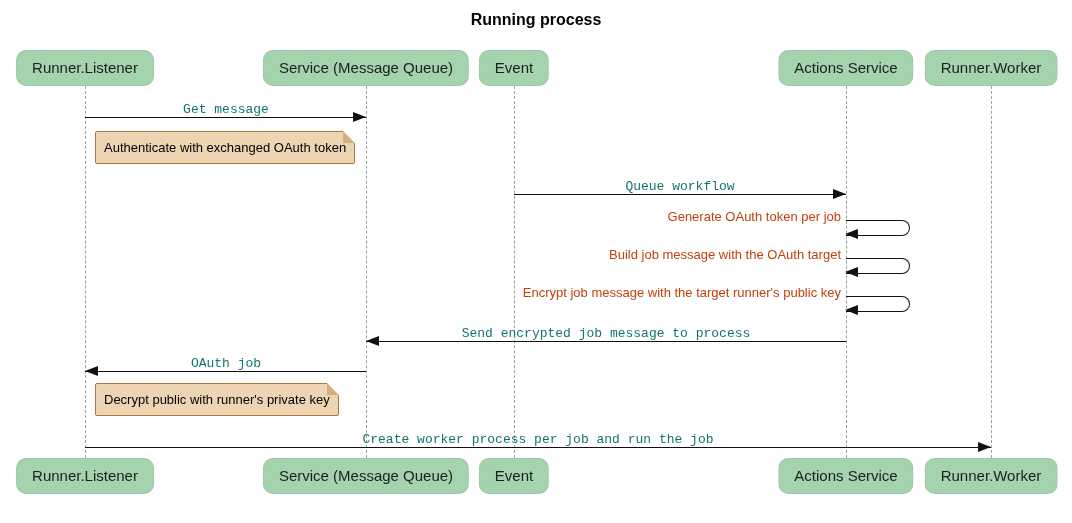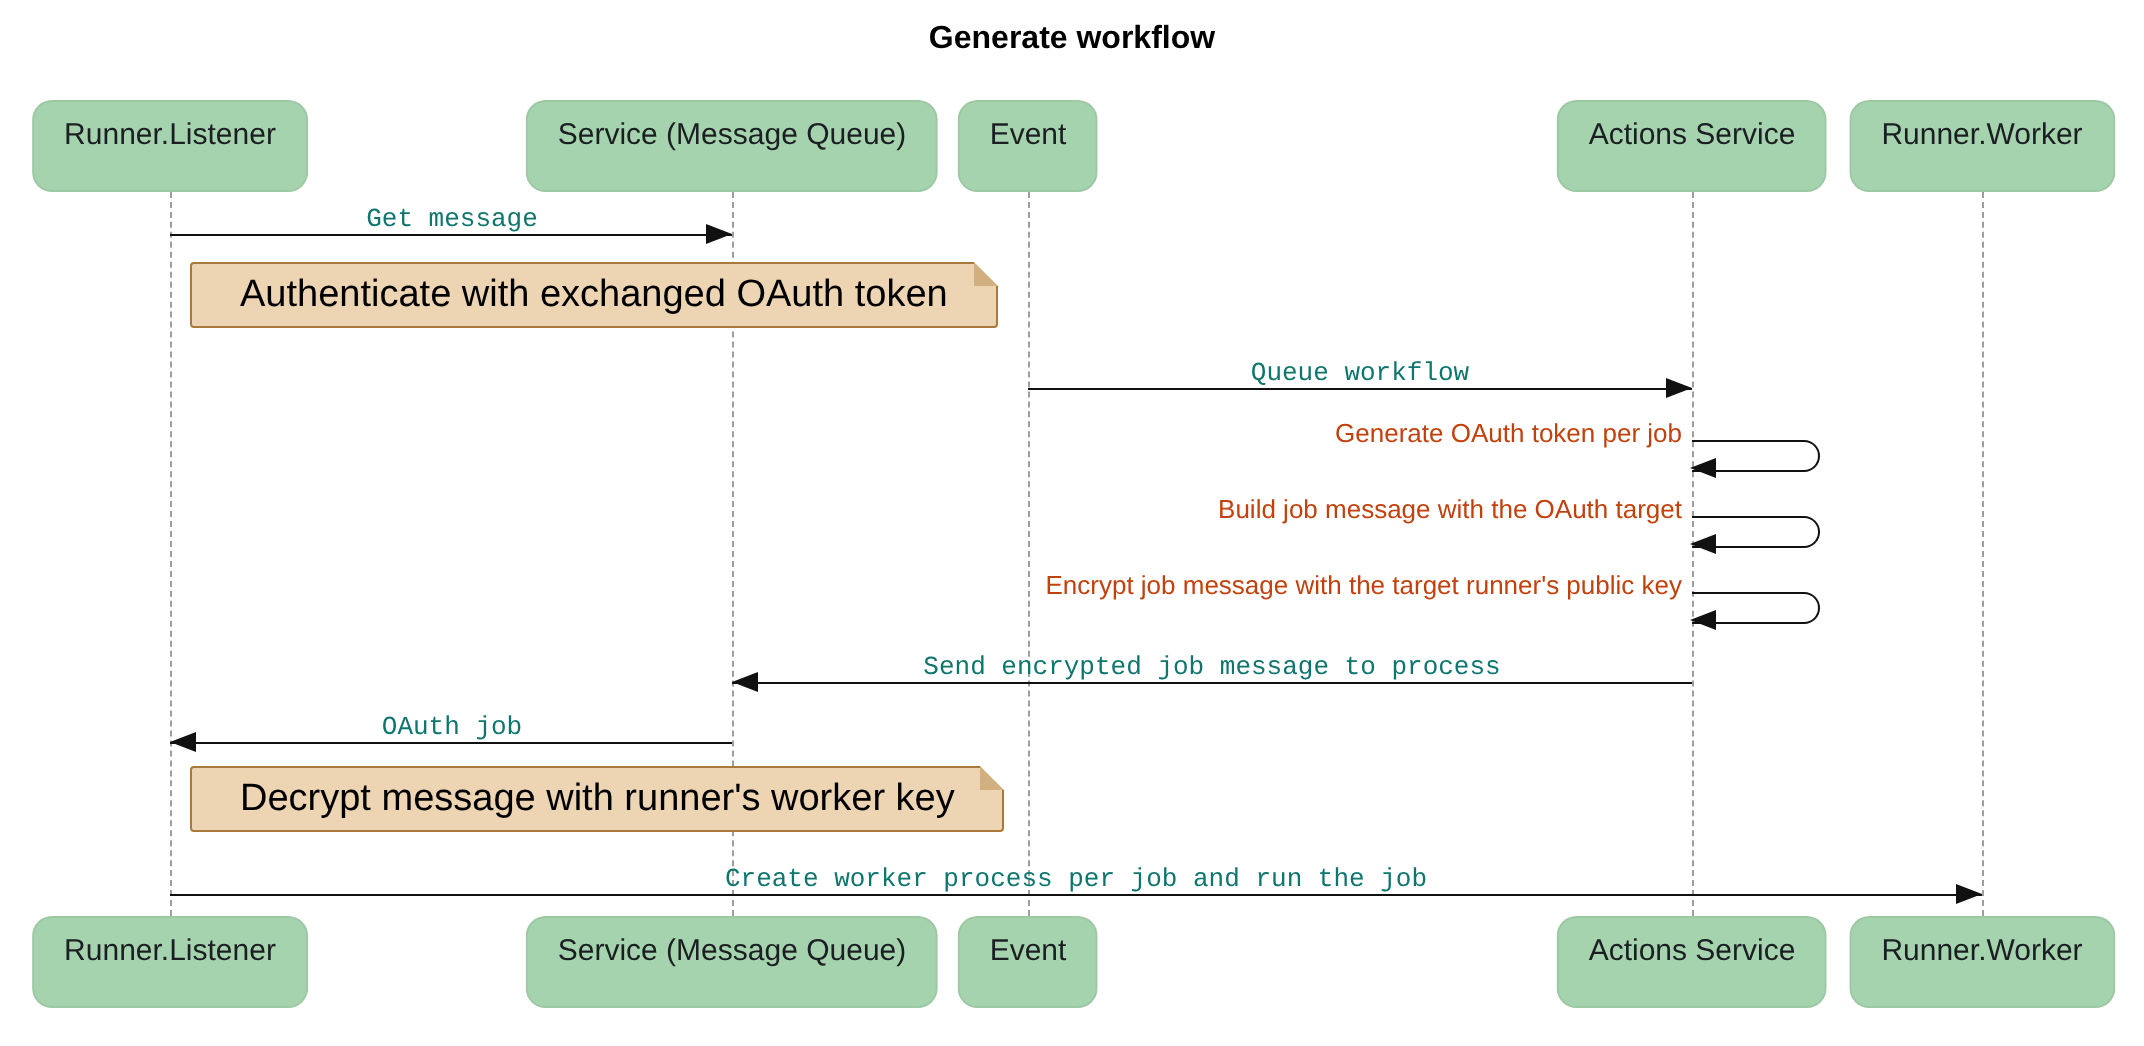--- a/index.html
+++ b/index.html
@@ -13,21 +13,21 @@
     font-size:16px; font-weight:bold; color:#000;
   }
   .lifeline {
     position:absolute; width:0; top:86px; height:372px;
     border-left:1px dashed var(--lifeline,#9e9e9e);
   }
   .actor {
     position:absolute; transform:translateX(-50%);
     background:var(--actor-fill,#A5D3AD);
     border:1px solid rgba(0,0,0,0.05);
-    border-radius:10px; height:46px; line-height:34px; padding:0 15px;
+    border-radius:10px; height:36px; line-height:34px; padding:0 15px;
     font-size:15px; white-space:nowrap; box-sizing:border-box;
     text-align:center; color:var(--actor-text,#1b1f23);
   }
   .msg-line {
     position:absolute; height:0;
     border-top:1.5px solid var(--line,#111);
   }
   .msg-label {
     position:absolute; font-size:13px; line-height:15px; white-space:nowrap;
     transform:translateX(-50%); color:#0f766e;font-family:Liberation Mono, monospace;
@@ -46,35 +46,35 @@
     border-radius:0 10px 10px 0;
   }
   .self-loop .ah {
     left:-1px; bottom:-4px;
     border-right:13px solid var(--line,#111);
     border-top:5px solid transparent; border-bottom:5px solid transparent;
   }
   .note {
     position:absolute; background:var(--note-fill,#EDD4B3);
     border:1px solid var(--note-border,#A8793B);
-    padding:8px 24px; font-size:19px; line-height:15px; white-space:nowrap;
+    padding:8px 8px; font-size:13px; line-height:15px; white-space:nowrap;
     border-radius:2px; color:#000;
   }
   .note::before {
     content:""; position:absolute; top:-1px; right:-1px;
     border-style:solid; border-width:0 12px 12px 0;
     border-color:#ffffff #ffffff var(--note-fold,#D2AF7F) var(--note-fold,#D2AF7F);
   }
 </style>
 </head>
 <body>
 
 <div class="canvas">
 
-  <div class="title">Generate workflow</div>
+  <div class="title">Running process</div>
 
   <div class="lifeline" style="left:85px"></div>
   <div class="lifeline" style="left:366px"></div>
   <div class="lifeline" style="left:514px"></div>
   <div class="lifeline" style="left:846px"></div>
   <div class="lifeline" style="left:991px"></div>
 
   <div class="actor" style="left:85px;top:50px">Runner.Listener</div>
   <div class="actor" style="left:366px;top:50px">Service (Message Queue)</div>
   <div class="actor" style="left:514px;top:50px">Event</div>
@@ -121,21 +121,21 @@
     <div class="msg-line" style="left:366px;top:341px;width:480px"></div>
     <div class="ah left" style="left:366px;top:336px"></div>
   </div>
 
   <div>
     <div class="msg-label" style="left:226px;top:356px">OAuth job</div>
     <div class="msg-line" style="left:85px;top:371px;width:281px"></div>
     <div class="ah left" style="left:85px;top:366px"></div>
   </div>
 
-  <div class="note" style="left:95px;top:383px">Decrypt message with runner's worker key</div>
+  <div class="note" style="left:95px;top:383px">Decrypt public with runner's private key</div>
 
   <div>
     <div class="msg-label" style="left:538px;top:432px">Create worker process per job and run the job</div>
     <div class="msg-line" style="left:85px;top:447px;width:906px"></div>
     <div class="ah right" style="left:978px;top:442px"></div>
   </div>
 
   <div class="actor" style="left:85px;top:458px">Runner.Listener</div>
   <div class="actor" style="left:366px;top:458px">Service (Message Queue)</div>
   <div class="actor" style="left:514px;top:458px">Event</div>

